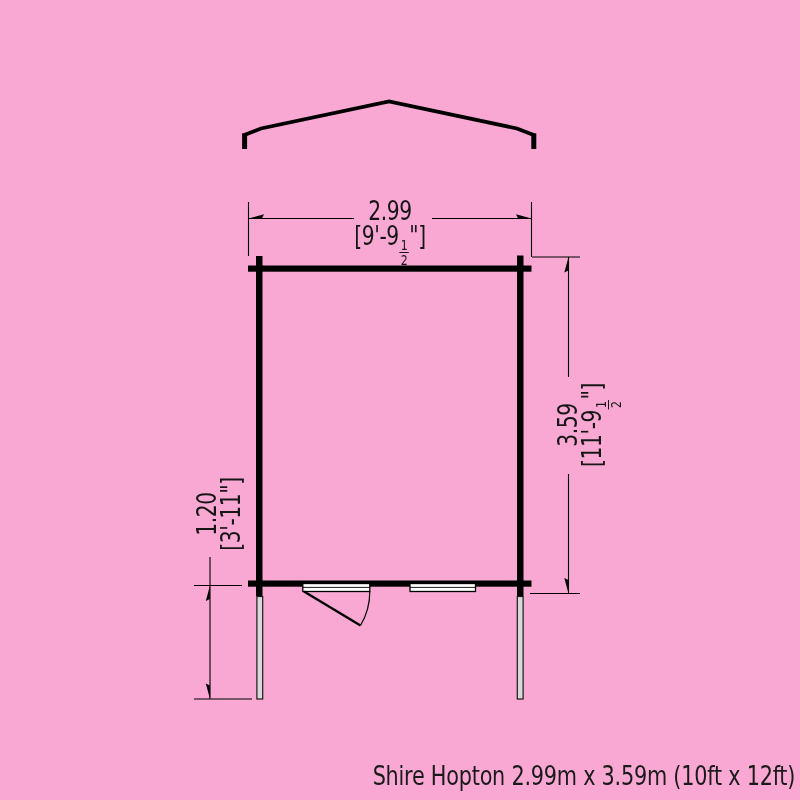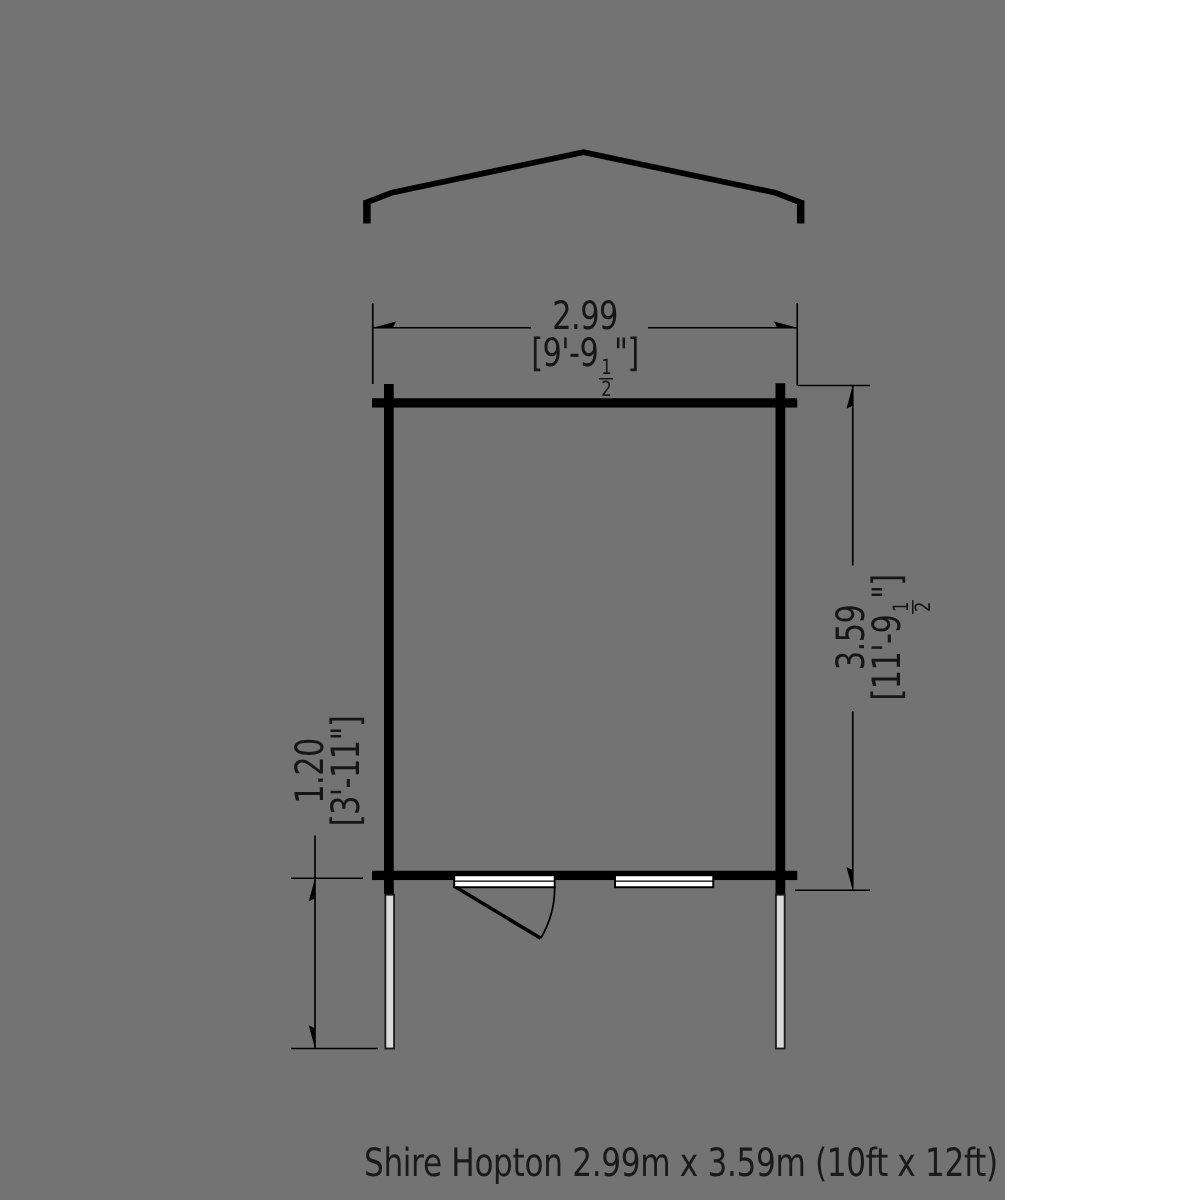--- a/index.html
+++ b/index.html
@@ -1,17 +1,17 @@
 <!DOCTYPE html>
 <html><head>
 <meta charset="utf-8">
 <style>
   html,body{margin:0;padding:0;background:#fff;}
   #canvas{
-    position:relative;width:670px;height:800px;background:#737373;
+    position:relative;width:800px;height:800px;background:#f9a8d4;
     font-family:"DejaVu Sans", sans-serif;color:#111;overflow:hidden;
   }
   #drawing{position:absolute;left:0;top:0;}
   .dimtext{
     position:absolute;text-align:center;font-size:26px;line-height:25px;
     color:#161616;letter-spacing:-0.5px;white-space:nowrap;
   }
   .dimtext.squeeze{transform:scaleX(0.78);transform-origin:center center;}
   .dimtext.rot{transform:rotate(-90deg) scaleX(0.78);transform-origin:center center;line-height:24px;}
   .frac{

